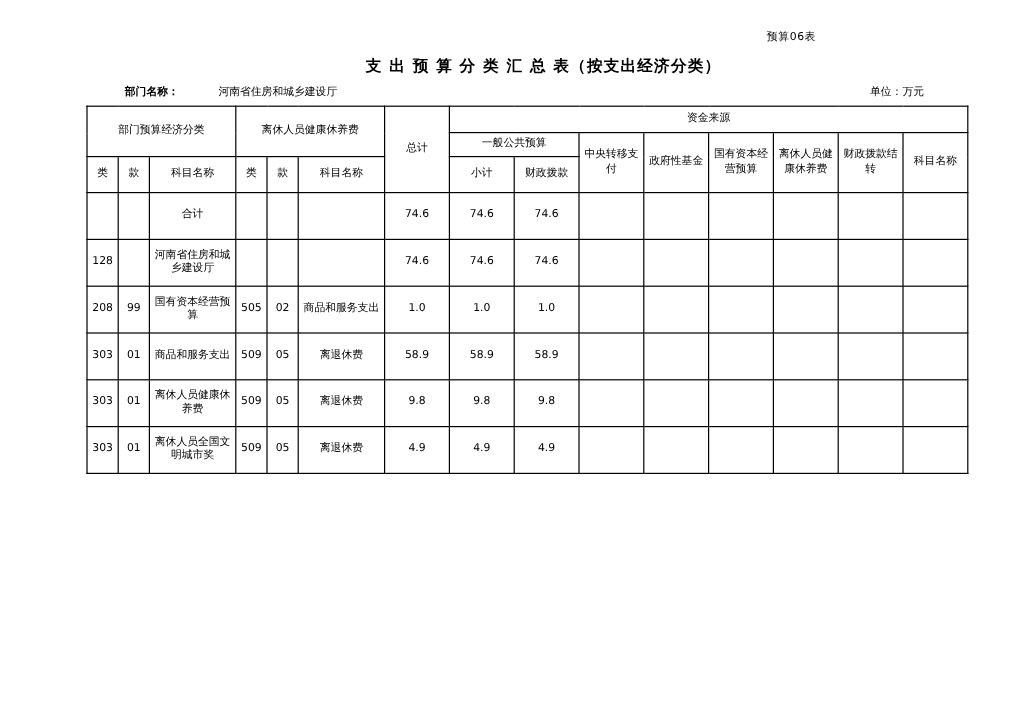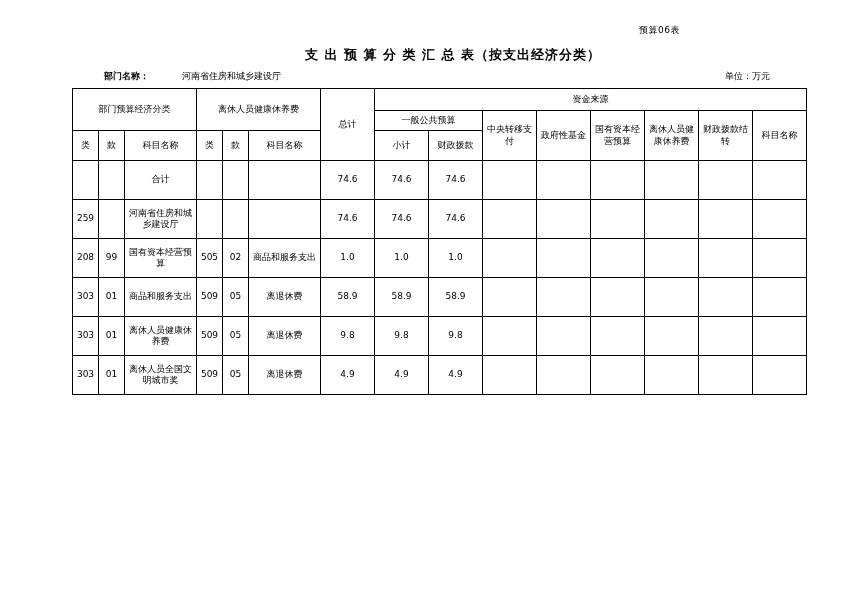--- a/index.html
+++ b/index.html
@@ -180,21 +180,21 @@
         <td class="num">74.6</td>
         <td class="num">74.6</td>
         <td class="num"></td>
         <td class="num"></td>
         <td class="num"></td>
         <td class="num"></td>
         <td class="num"></td>
         <td class="num"></td>
       </tr>
       <tr class="data-row">
-        <td>259</td>
+        <td>128</td>
         <td></td>
         <td>河南省住房和城乡建设厅</td>
         <td></td>
         <td></td>
         <td></td>
         <td class="num">74.6</td>
         <td class="num">74.6</td>
         <td class="num">74.6</td>
         <td class="num"></td>
         <td class="num"></td>

